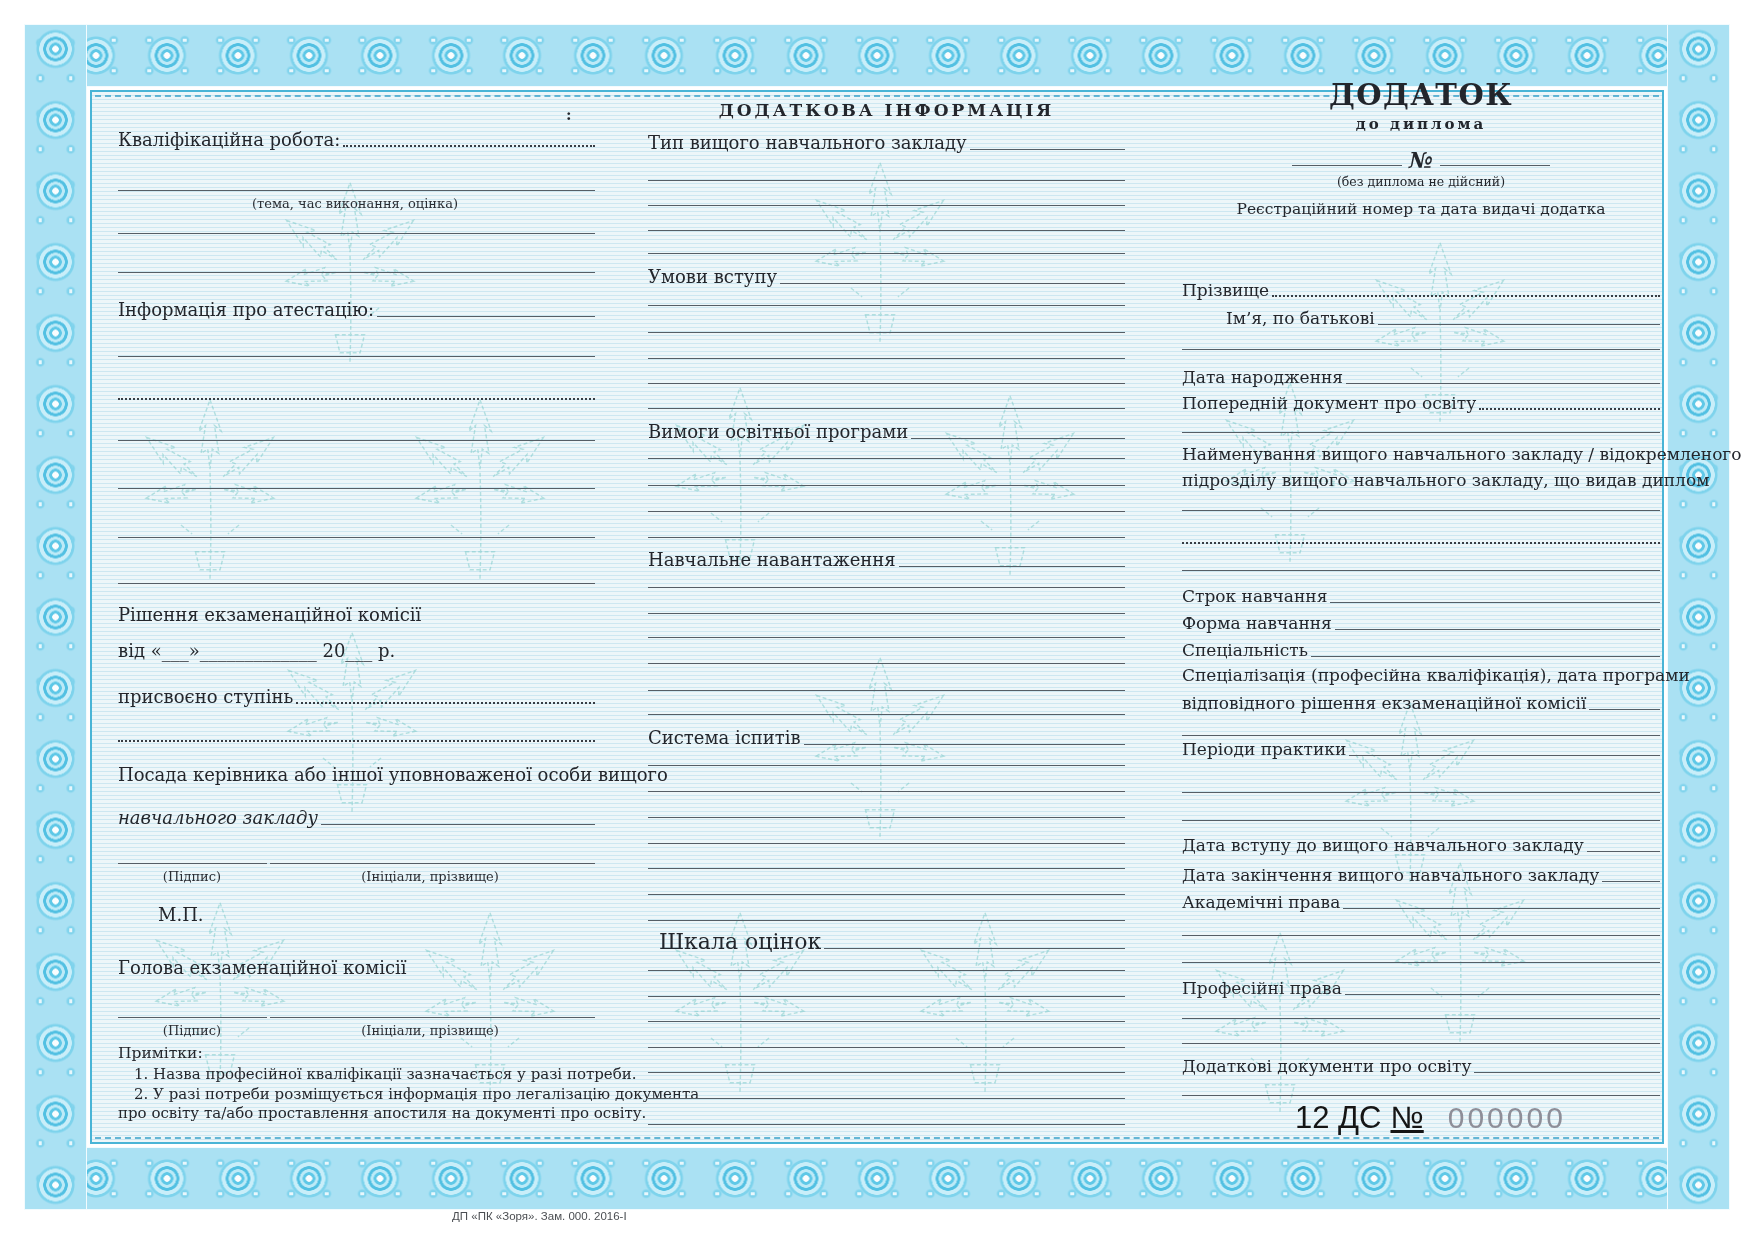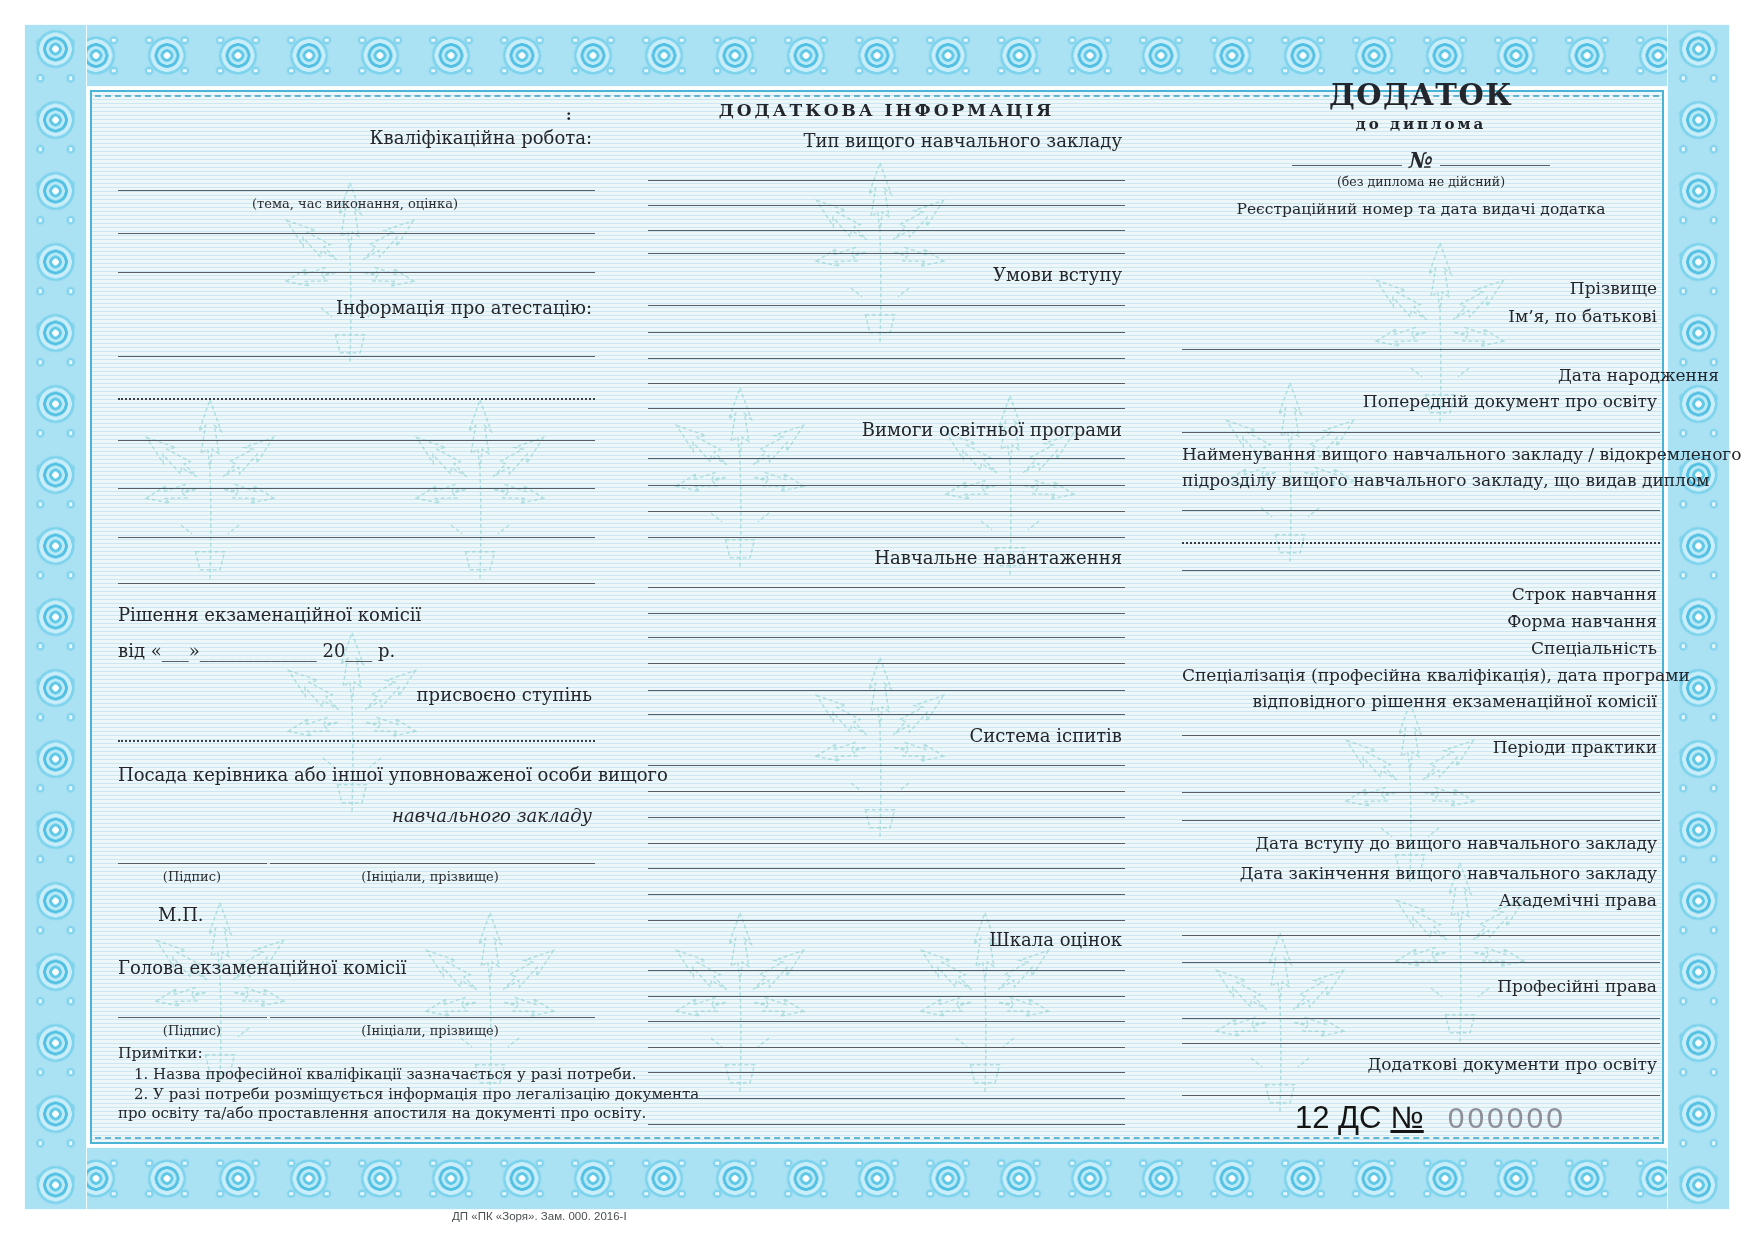--- a/index.html
+++ b/index.html
@@ -39,21 +39,21 @@
   }
   .paper::before{top:3px;}
   .paper::after{bottom:3px;}
   
   #leaves{position:absolute;inset:0;pointer-events:none;}
   .leaf{position:absolute;width:150px;height:190px;color:#79c9c6;opacity:.5;}
   
   #fields{position:absolute;inset:0;}
   .line{position:absolute;height:0;border-bottom:1.5px solid #555e66;}
   .line.dotted{border-bottom:2px dotted #383d44;}
-  .row{position:absolute;display:flex;align-items:flex-end;height:24px;flex-direction:column;}
+  .row{position:absolute;display:flex;align-items:flex-end;height:24px;}
   .row .lbl{font-size:18px;line-height:22px;white-space:nowrap;padding-right:3px;}
   .row .fill{flex:1;margin-bottom:4px;border-bottom:1.5px solid #555e66;}
   .row .fill.dotted{border-bottom:2px dotted #383d44;}
   .txt{position:absolute;font-size:18px;line-height:22px;white-space:nowrap;}
   .cap{position:absolute;font-size:13px;transform:translateX(-50%);white-space:nowrap;color:#2a2d33;}
   
   .mid-header{
     position:absolute;left:648px;top:100px;width:477px;text-align:center;
     font-weight:bold;font-size:17px;letter-spacing:3px;white-space:nowrap;
   }
@@ -243,40 +243,40 @@
       <span class="fill solid"></span>
     </div>
     <div class="line solid" style="left: 648px; top: 765px; width: 477px;"></div>
     <div class="line solid" style="left: 648px; top: 791px; width: 477px;"></div>
     <div class="line solid" style="left: 648px; top: 817px; width: 477px;"></div>
     <div class="line solid" style="left: 648px; top: 843px; width: 477px;"></div>
     <div class="line solid" style="left: 648px; top: 868px; width: 477px;"></div>
     <div class="line solid" style="left: 648px; top: 894px; width: 477px;"></div>
     <div class="line solid" style="left: 648px; top: 920px; width: 477px;"></div>
     <div class="row" style="left: 648px; top: 929px; width: 477px;">
-      <span class="lbl" style="font-size: 18px;">Шкала оцінок</span>
+      <span class="lbl" style="font-size: 22px; margin-left: 11px;">Шкала оцінок</span>
       <span class="fill solid"></span>
     </div>
     <div class="line solid" style="left: 648px; top: 970px; width: 477px;"></div>
     <div class="line solid" style="left: 648px; top: 996px; width: 477px;"></div>
     <div class="line solid" style="left: 648px; top: 1021px; width: 477px;"></div>
     <div class="line solid" style="left: 648px; top: 1047px; width: 477px;"></div>
     <div class="line solid" style="left: 648px; top: 1072px; width: 477px;"></div>
     <div class="line solid" style="left: 648px; top: 1098px; width: 477px;"></div>
     <div class="line solid" style="left: 648px; top: 1124px; width: 477px;"></div>
     <div class="row" style="left: 1182px; top: 277px; width: 478px;">
       <span class="lbl" style="font-size: 17px;">Прізвище</span>
       <span class="fill dotted"></span>
     </div>
     <div class="row" style="left: 1182px; top: 305px; width: 478px;">
       <span class="lbl" style="font-size: 17px; margin-left: 44px;">Ім’я, по батькові</span>
       <span class="fill solid"></span>
     </div>
     <div class="line solid" style="left: 1182px; top: 349px; width: 478px;"></div>
-    <div class="row" style="left: 1244px; top: 364px; width: 478px;">
+    <div class="row" style="left: 1182px; top: 364px; width: 478px;">
       <span class="lbl" style="font-size: 17px;">Дата народження</span>
       <span class="fill solid"></span>
     </div>
     <div class="row" style="left: 1182px; top: 390px; width: 478px;">
       <span class="lbl" style="font-size: 17px;">Попередній документ про освіту</span>
       <span class="fill dotted"></span>
     </div>
     <div class="line solid" style="left: 1182px; top: 432px; width: 478px;"></div>
     <div class="txt" style="left: 1182px; top: 443px; font-size: 17px;">Найменування вищого навчального закладу / відокремленого</div>
     <div class="txt" style="left: 1182px; top: 469px; font-size: 17px;">підрозділу вищого навчального закладу, що видав диплом</div>

